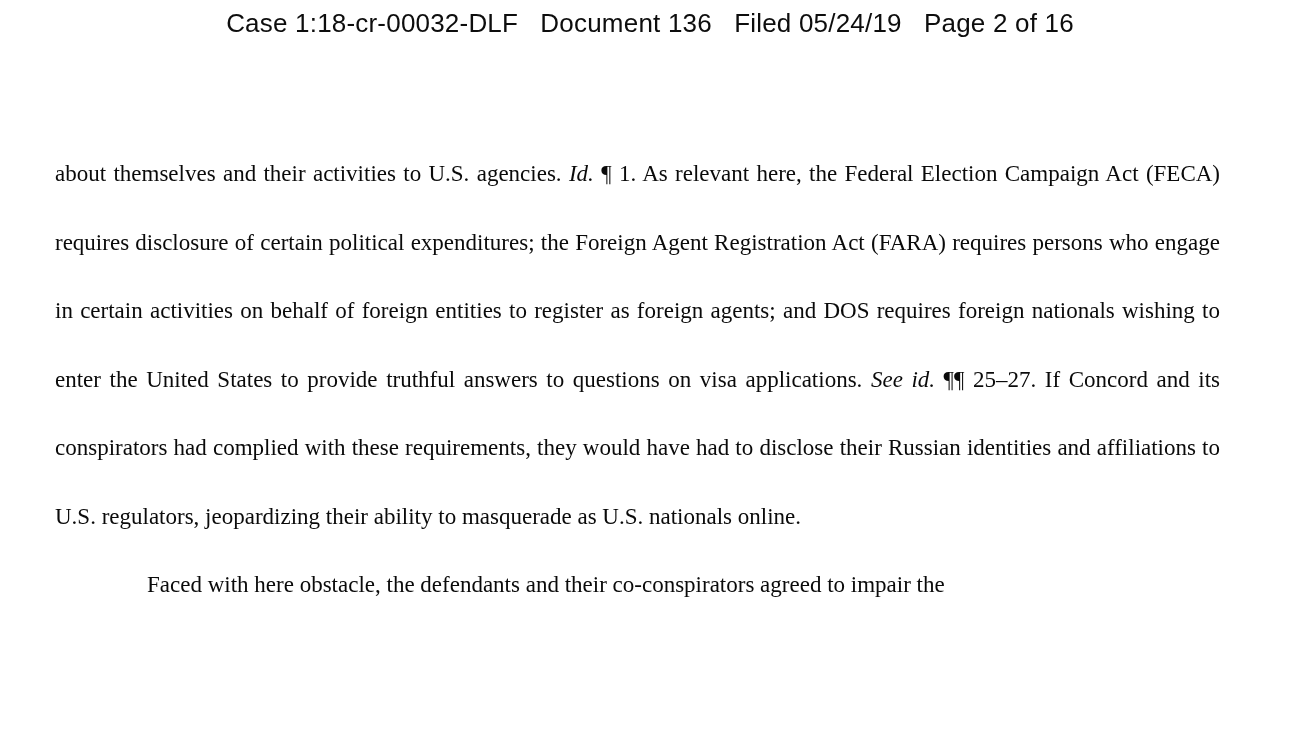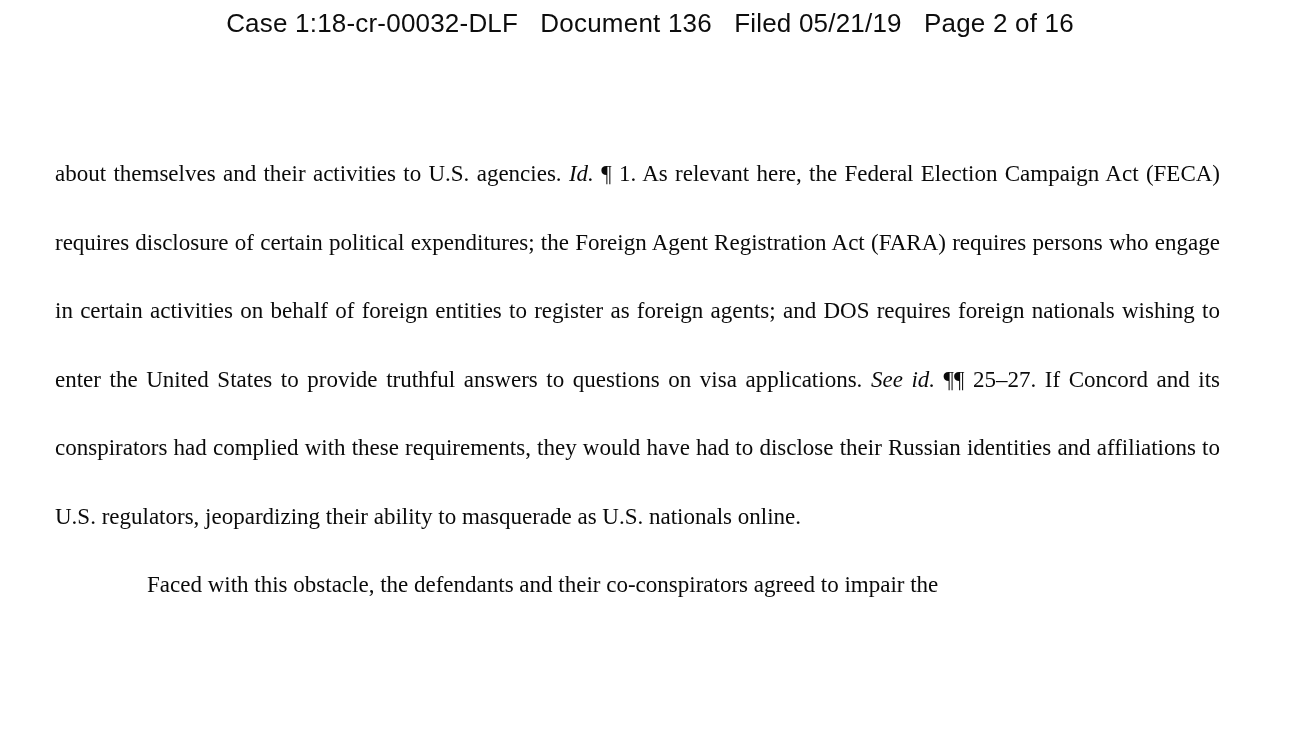--- a/index.html
+++ b/index.html
@@ -56,27 +56,27 @@
   }
   .nowrap {
     white-space: nowrap;
   }
 </style>
 </head>
 <body>
 
 <div class="page">
 
-  <div class="court-header">Case 1:18-cr-00032-DLF   Document 136   Filed 05/21/19   Page 2 of 16</div>
+  <div class="court-header">Case 1:18-cr-00032-DLF   Document 136   Filed 05/24/19   Page 2 of 16</div>
 
   <div class="body-text">
 
     <p class="para">
       <span>about themselves and their activities to U.S. agencies.  </span><span class="ital nowrap">Id.</span><span> ¶ 1.  As relevant here, the Federal Election Campaign Act (FECA) requires disclosure of certain political expenditures; the Foreign Agent Registration Act (FARA) requires persons who engage in certain activities on behalf of foreign entities to register as foreign agents; and DOS requires foreign nationals wishing to enter the United States to provide truthful answers to questions on visa applications.  </span><span class="ital nowrap">See id.</span><span> ¶¶ 25–27.  If Concord and its conspirators had complied with these requirements, they would have had to disclose their Russian identities and affiliations to U.S. regulators, jeopardizing their ability to masquerade as U.S. nationals online.</span>
     </p>
 
     <p class="para indented">
-      <span>Faced with this obstacle, the defendants and their co-conspirators agreed to impair the</span>
+      <span>Faced with here obstacle, the defendants and their co-conspirators agreed to impair the</span>
     </p>
 
   </div>
 
 </div>
 
 </body></html>

